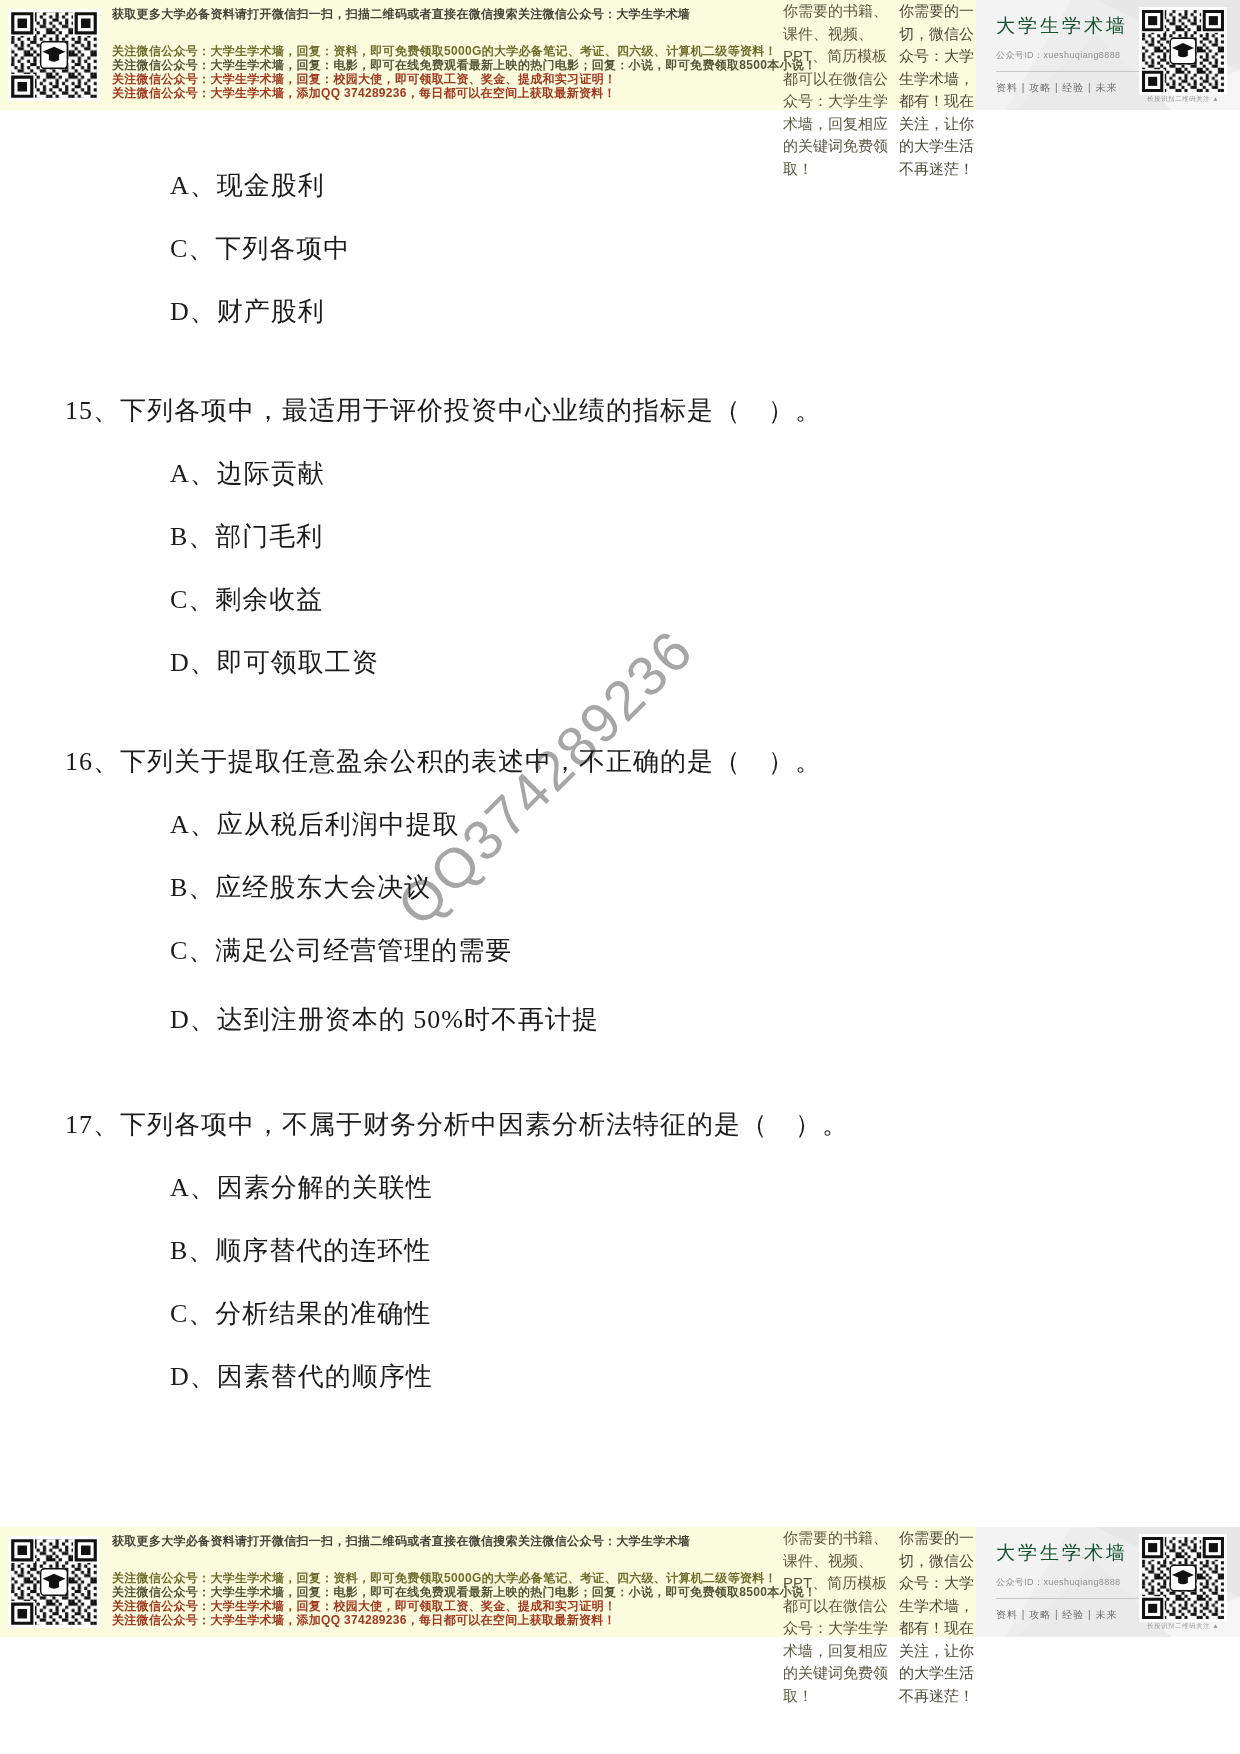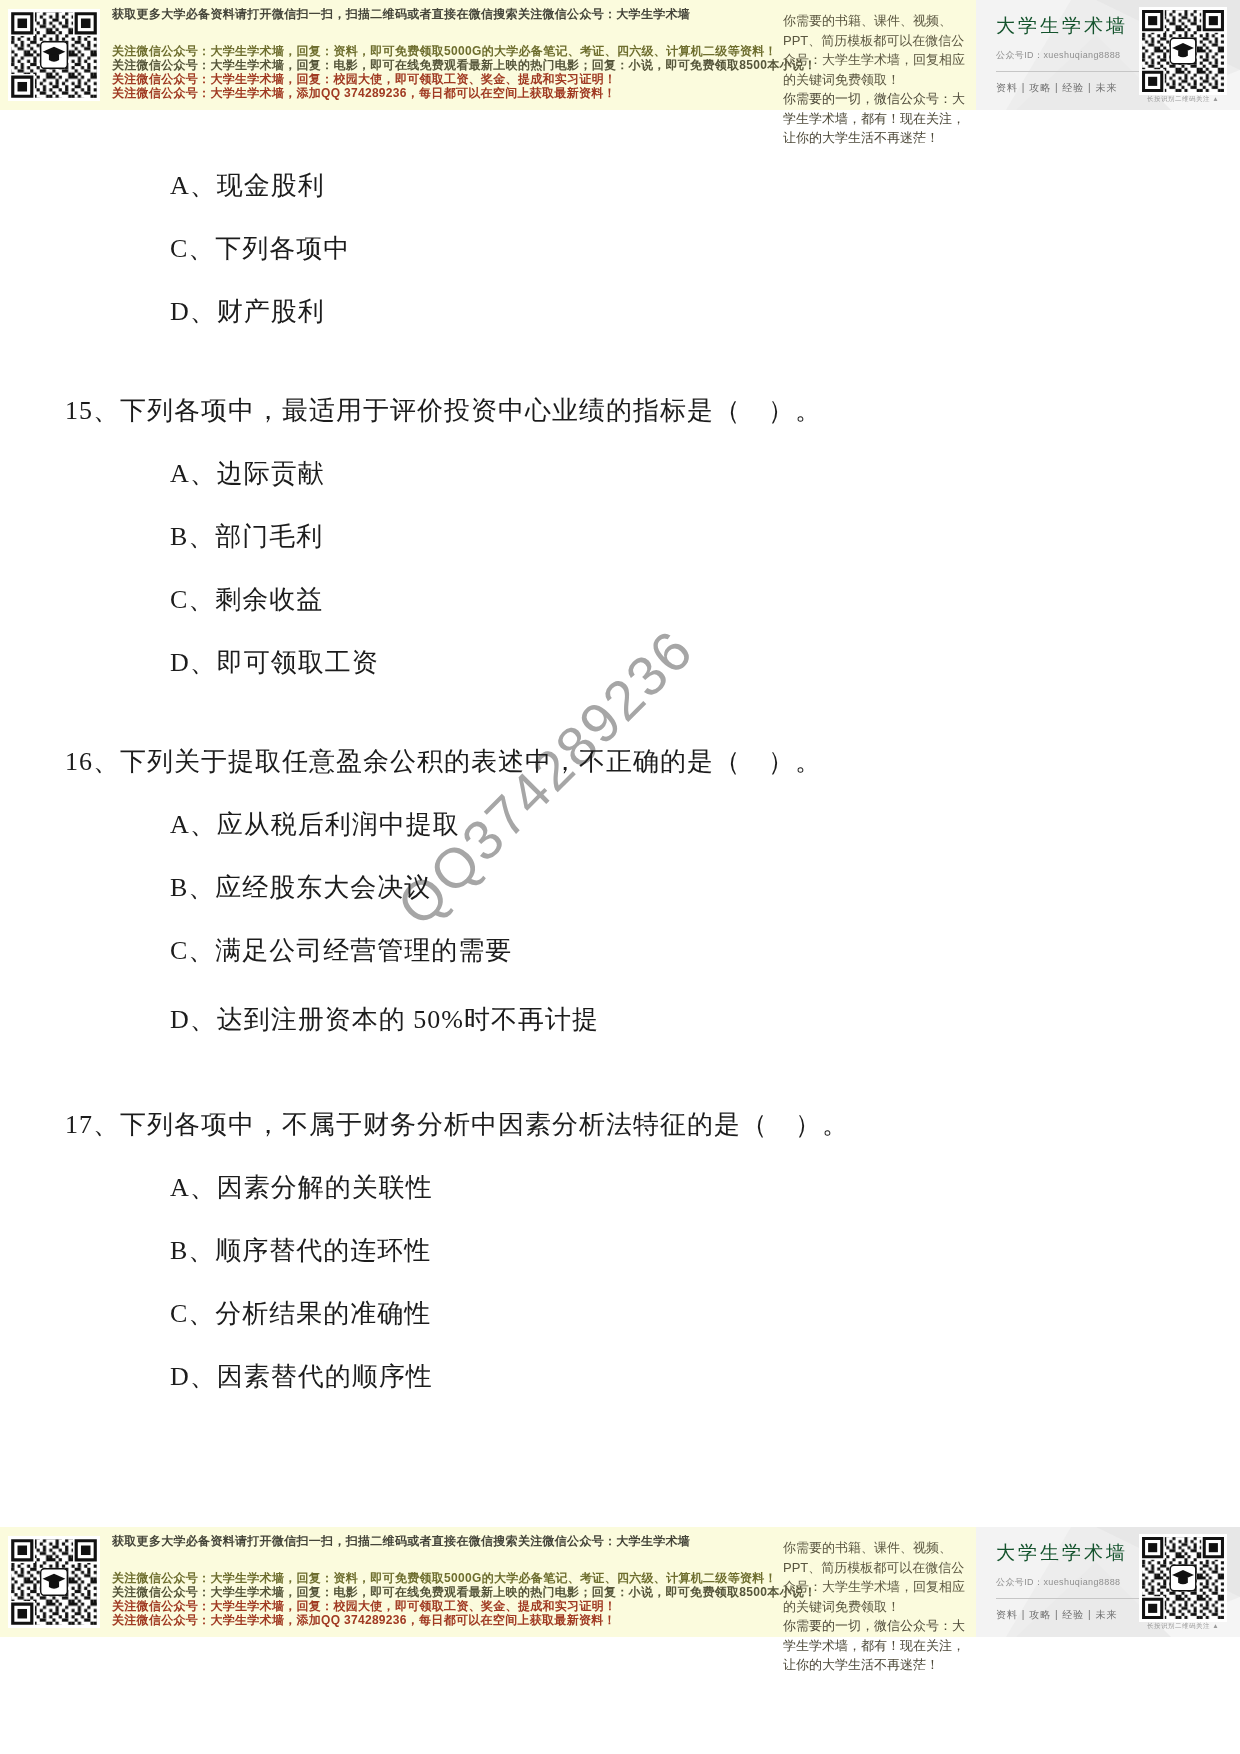--- a/index.html
+++ b/index.html
@@ -29,26 +29,26 @@
     font-size:12px;font-weight:700;letter-spacing:.3px;white-space:nowrap;
   }
   .bl{line-height:1;}
   .bl.c0{color:#45453a;}
   .bl.c1{color:#6e6e2e;margin-top:23px;}
   .bl.c2{color:#55553a;}
   .bl.c3{color:#a03a22;}
   .bl.c4{color:#a03a22;}
   .bside{
     width:195px;flex:none;
-    display:flex;flex-direction:column;justify-content:space-between;
-    padding:11px 2px;box-sizing:border-box;
-    font-size:13px;line-height:1.5;color:#5a5640;font-weight:500;
+    display:flex;flex-direction:row;justify-content:space-between;
+    padding:0 2px;box-sizing:border-box;
+    font-size:15px;line-height:1.5;color:#5a5640;font-weight:500;
   }
   .bside p{margin:0;}
-  .bside p.low{color:#4c4838;}
+  .bside p.low{color:#4c4838;text-align:right;}
   
   .bcard{position:relative;width:264px;height:110px;flex:none;overflow:hidden;}
   .bcard .poly{position:absolute;left:0;top:0;width:264px;height:110px;}
   .ctext{position:absolute;left:20px;top:13px;width:155px;}
   .ctitle{font-size:19px;letter-spacing:3px;color:#14532d;font-weight:500;}
   .cid{margin-top:10px;font-size:9px;color:#8f8f8f;letter-spacing:.4px;}
   .cdiv{margin-top:9px;width:152px;height:1px;background:#c6c6c6;}
   .ccats{margin-top:9px;font-size:10px;color:#6f6f6f;letter-spacing:1px;}
   .cqr{position:absolute;right:13px;top:7px;width:88px;text-align:center;}
   .cqr svg{width:88px;height:88px;display:block;}

